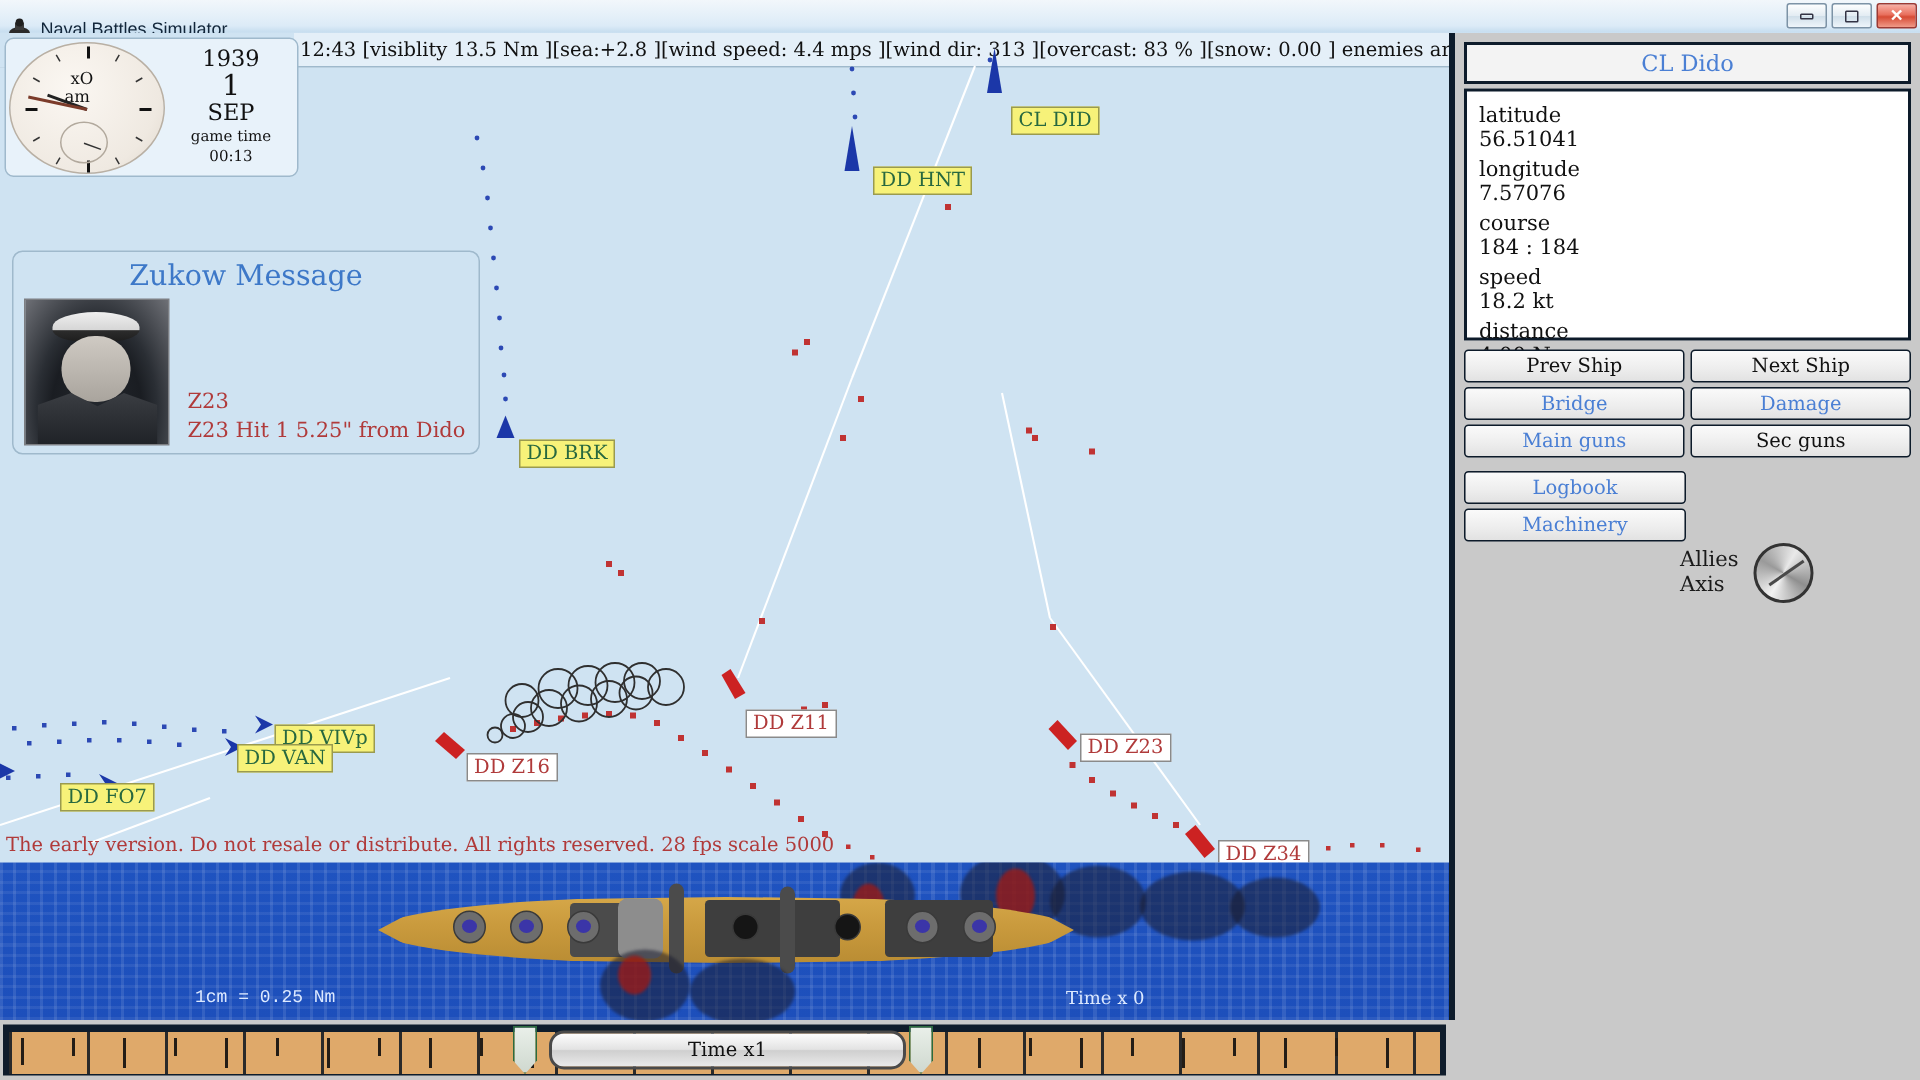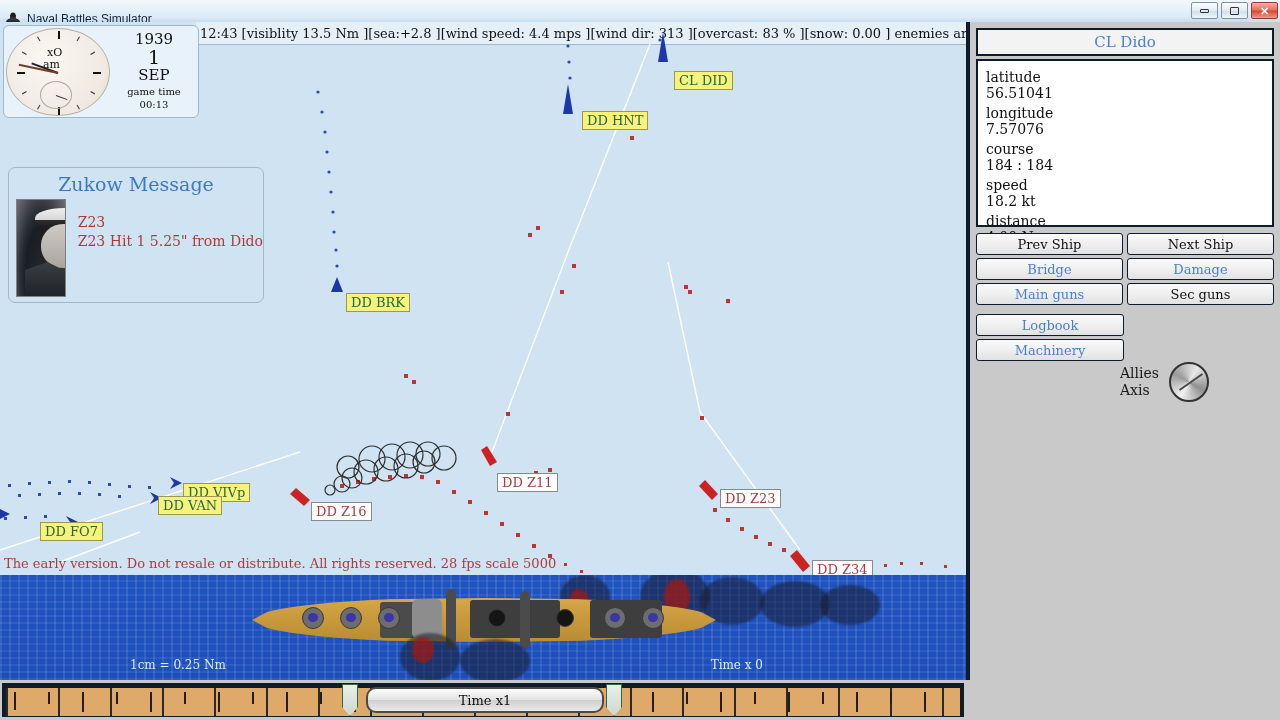--- a/index.html
+++ b/index.html
@@ -75,28 +75,28 @@
   .clock-am{ position:absolute; left:36px; top:29px; font-size:11px; color:#111;}
   .clock-date{ flex:1; text-align:center; color:#111; line-height:1.05;}
   .cd-year{ font-size:15px;}
   .cd-day{ font-size:19px;}
   .cd-mon{ font-size:15px;}
   .cd-lbl{ font-size:10px; margin-top:3px;}
   .cd-elapsed{ font-size:10px; margin-top:3px;}
 
   
   .msg-panel{
-    position:absolute; left:8px; top:145px; width:256px; height:136px;
+    position:absolute; left:8px; top:145px; width:312px; height:136px;
     background:#cfe3f2; border:1px solid #9fb9cc; border-radius:7px;
   }
   .msg-title{
     text-align:center; font-size:19px; color:#3d78c8; margin-top:5px;
     font-family:"DejaVu Serif",serif;
   }
-  .msg-body{ display:flex; margin-top:4px;}
+  .msg-body{ display:flex; margin-top:4px;align-items:flex-end;}
   .msg-photo{
     width:97px;height:98px;margin-left:7px;
     background:
       radial-gradient(ellipse at 50% 78%, #24282e 0%, #1a1d22 45%, #2a2e34 60%, #6e7076 100%),
       linear-gradient(180deg,#8d8f92 0%, #6f7175 100%);
     border:1px solid #7d7f83; position:relative; overflow:hidden;
   }
   .photo-cap{
     position:absolute; left:18px; top:8px; width:58px;height:20px;border-radius:50% 50% 40% 40%;
     background:linear-gradient(180deg,#efefef 0%,#d6d6d6 60%,#2c2c2c 62%,#1d1d1d 100%);
@@ -138,21 +138,21 @@
     position:absolute; left:252px; top:22px; width:464px; height:46px;
     background:linear-gradient(180deg,#d6a849 0%,#c99a3d 45%,#b98c33 100%);
     border-radius:50%/50%;
     clip-path:polygon(0 50%, 6% 18%, 20% 6%, 50% 2%, 80% 6%, 94% 18%, 100% 50%, 94% 82%, 80% 94%, 50% 98%, 20% 94%, 6% 82%);
   }
   .superstruct{ position:absolute; background:#4b4b4b; border-radius:3px;}
   .turret{ position:absolute; border-radius:50%; background:#6d6d6d; border:1px solid #3a3a3a;}
   .turret i{ position:absolute; left:50%;top:50%;width:10px;height:9px;margin:-5px -5px;border-radius:50%;background:#3b35a8;}
   .smoke{ position:absolute; border-radius:50%; background:rgba(25,28,45,.55); filter:blur(1px);}
   .fire{ position:absolute; border-radius:50%; background:rgba(160,24,18,.75); filter:blur(1px);}
-  .scale-txt{ position:absolute; left:130px; bottom:8px; font-size:12px; color:#dce9ff;}
+  .scale-txt{ position:absolute; left:130px; bottom:8px; font-size:12px; color:#dce9ff;font-family:Liberation Mono, monospace;}
   .timex-txt{ position:absolute; right:205px; bottom:8px; font-size:12px; color:#dce9ff;}
 
   
   .side{
     position:absolute; left:968px; top:22px; width:312px; height:658px;
     background:#c9c9c9; border-left:2px solid #0d1b2a;
   }
   .ship-head{
     margin:6px 6px 0 6px; height:28px; background:#f3f3f3; border:2px solid #0d1b2a;
     display:flex; align-items:center; justify-content:center;

